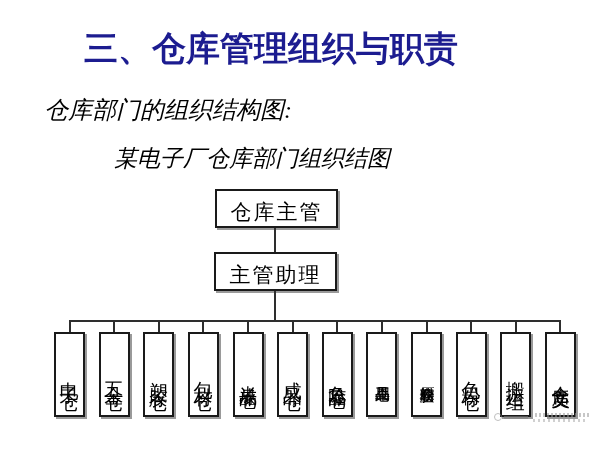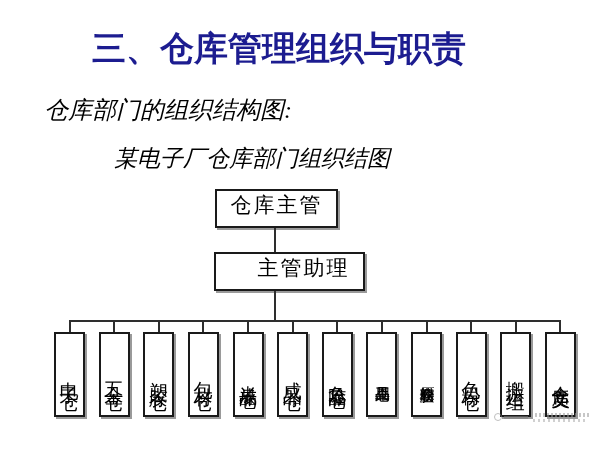--- a/index.html
+++ b/index.html
@@ -17,21 +17,20 @@
   .title {
     position: absolute;
     left: 84px;
     top: 26px;
     font-family: "Liberation Sans", sans-serif;
     font-weight: bold;
     font-size: 34px;
     letter-spacing: 0px;
     color: #1c1c90;
     white-space: nowrap;
-    margin-left: 8px;
   }
   .subtitle {
     position: absolute;
     left: 44px;
     top: 94px;
     font-size: 24px;
     white-space: nowrap;
     font-style: italic;
   }
   .caption {
@@ -45,28 +44,28 @@
 
   
   .hbox {
     position: absolute;
     width: 119px;
     height: 35px;
     border: 2px solid #1a1a1a;
     box-shadow: 2px 2px 0 #9a9a9a;
     background: #fff;
     display: flex;
-    align-items: flex-start;
+    align-items: flex-end;
     justify-content: center;
     font-size: 21px;
     letter-spacing: 2px;
     white-space: nowrap;
   }
   .box-root { left: 215px; top: 189px; }
-  .box-assistant { left: 214px; top: 252px; padding-left: 28px; }
+  .box-assistant { left: 214px; top: 252px; }
 
   
   .vline { position: absolute; width: 2px; background: #2e2e2e; }
   .vline-1 { left: 274px; top: 228px; height: 25px; }
   .vline-2 { left: 274px; top: 291px; height: 30px; }
   .hline {
     position: absolute;
     left: 69px;
     top: 320px;
     width: 492px;

